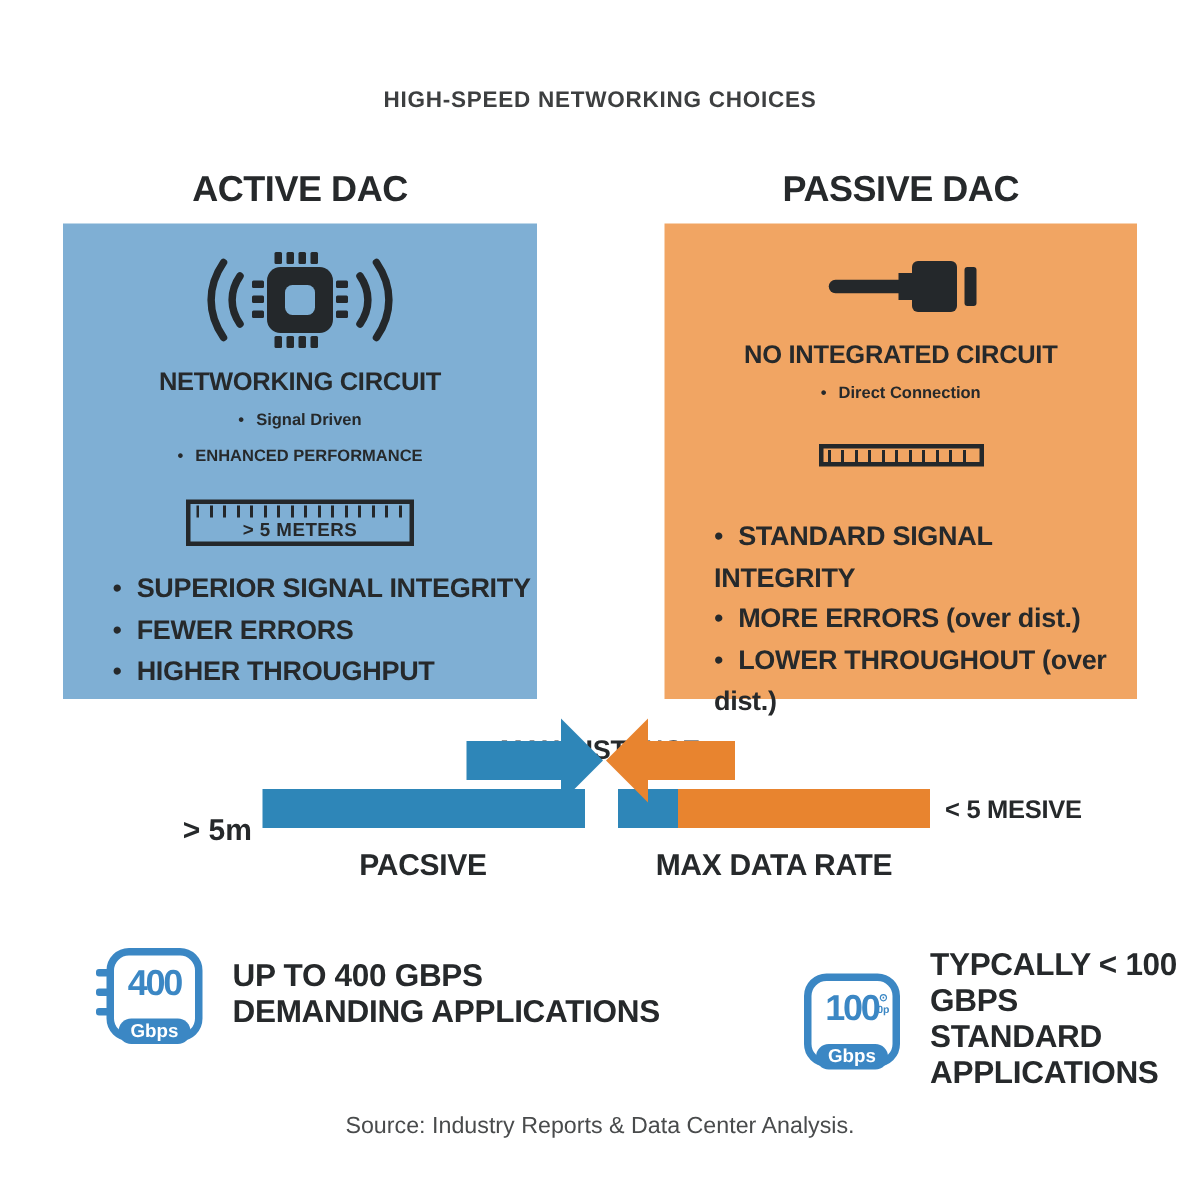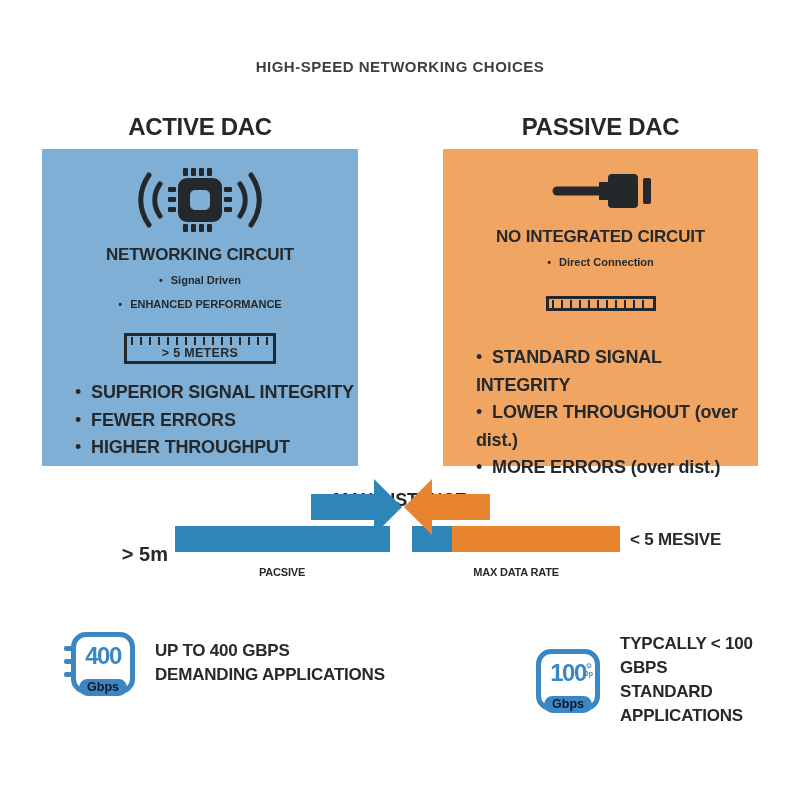--- a/index.html
+++ b/index.html
@@ -63,41 +63,41 @@
   .distance{position:relative;margin-top:24px;height:96px;}
   .distance-title{font-size:18px;font-weight:800;text-align:center;letter-spacing:-0.2px;}
   .bars{position:relative;margin-top:15px;height:62px;}
   .bar-label{position:absolute;font-weight:800;top:1px;}
   .bar-label.left{left:118px;width:50px;text-align:right;font-size:20px;margin-top:16px;}
   .bar-label.right{left:630px;font-size:17px;top:4px;letter-spacing:-0.2px;}
   .bar{position:absolute;top:0;height:26px;}
   .bar-active{left:175px;width:215px;background:var(--accent-blue);}
   .bar-passive-blue{left:412px;width:40px;background:var(--accent-blue);}
   .bar-passive-orange{left:452px;width:168px;background:var(--accent-orange);}
-  .bar-caption{position:absolute;top:40px;transform:translateX(-50%);font-size:11px;font-weight:800;letter-spacing:-0.2px;}
+  .bar-caption{position:absolute;top:40px;transform:translateX(-50%);font-size:20px;font-weight:800;letter-spacing:-0.2px;}
   .bar-caption.left{left:282px;}
   .bar-caption.right{left:516px;}
 
   
   .badges{position:relative;margin-top:46px;height:78px;}
   .badge-group{position:absolute;top:0;display:flex;align-items:center;}
   .badge-group.g400{left:71px;}
   .badge-group.g100{left:536px;}
   .speed-badge{position:relative;width:64px;height:62px;border:5px solid var(--badge-blue);
     border-radius:15px;background:#fff;flex:0 0 auto;}
   .speed-num{color:var(--badge-blue);font-weight:800;font-size:24px;letter-spacing:-1.5px;
     text-align:center;margin-top:5px;}
   .speed-pill{position:absolute;bottom:-7px;left:50%;transform:translateX(-50%);
-    background:var(--badge-blue);color:#0f172a;font-size:12.5px;font-weight:800;
+    background:var(--badge-blue);color:#ffffff;font-size:12.5px;font-weight:800;
     padding:1px 8px 2px;border-radius:9px;white-space:nowrap;}
   .badge-pin{position:absolute;left:-12px;width:9px;height:5px;background:var(--badge-blue);border-radius:2px;}
   .badge-pin.p1{top:9px;} .badge-pin.p2{top:22px;} .badge-pin.p3{top:35px;}
   .tiny-marks{position:absolute;right:2px;top:8px;display:flex;flex-direction:column;
     color:var(--badge-blue);font-size:7px;font-weight:700;line-height:8px;text-align:center;}
-  .badge-text{margin-left:20px;font-size:17px;font-weight:800;line-height:24px;letter-spacing:-0.2px;}
+  .badge-text{margin-left:20px;font-size:21px;font-weight:800;line-height:24px;letter-spacing:-0.2px;}
 
   
   .source{margin-top:32px;text-align:center;font-size:15.5px;color:#494b4c;}
 
   .icon-dark{fill:#24282B;}
   .icon-stroke{stroke:#24282B;fill:none;stroke-linecap:round;}
   .chip-hole{fill:var(--panel-blue);}
 </style>
 </head>
 <body>
@@ -165,22 +165,22 @@
       </div>
       <div class="feature-title">NO INTEGRATED CIRCUIT</div>
       <ul class="feature-list">
         <li class="mixed"><span class="dot">•</span><span>Direct Connection</span></li>
       </ul>
       <div class="ruler small">
         <div class="ticks"></div>
       </div>
       <ul class="bullets">
         <li><span class="dot">•</span><span>STANDARD SIGNAL INTEGRITY</span></li>
+        <li><span class="dot">•</span><span>MORE ERRORS (over dist.)</span></li>
         <li><span class="dot">•</span><span>LOWER THROUGHOUT (over dist.)</span></li>
-        <li><span class="dot">•</span><span>MORE ERRORS (over dist.)</span></li>
       </ul>
     </div>
 
     <div class="arrow arrow-blue-tail"></div>
     <div class="arrow arrow-blue-head"></div>
     <div class="arrow arrow-orange-head"></div>
     <div class="arrow arrow-orange-tail"></div>
   </div>
 
   <div class="distance">
@@ -219,14 +219,15 @@
         </div>
         <div class="speed-pill">Gbps</div>
       </div>
       <div class="badge-text">
         <div>TYPCALLY &lt; 100 GBPS</div>
         <div>STANDARD APPLICATIONS</div>
       </div>
     </div>
   </div>
 
+  <div class="source">Source: Industry Reports &amp; Data Center Analysis.</div>
 
 </div>
 
 </body></html>

